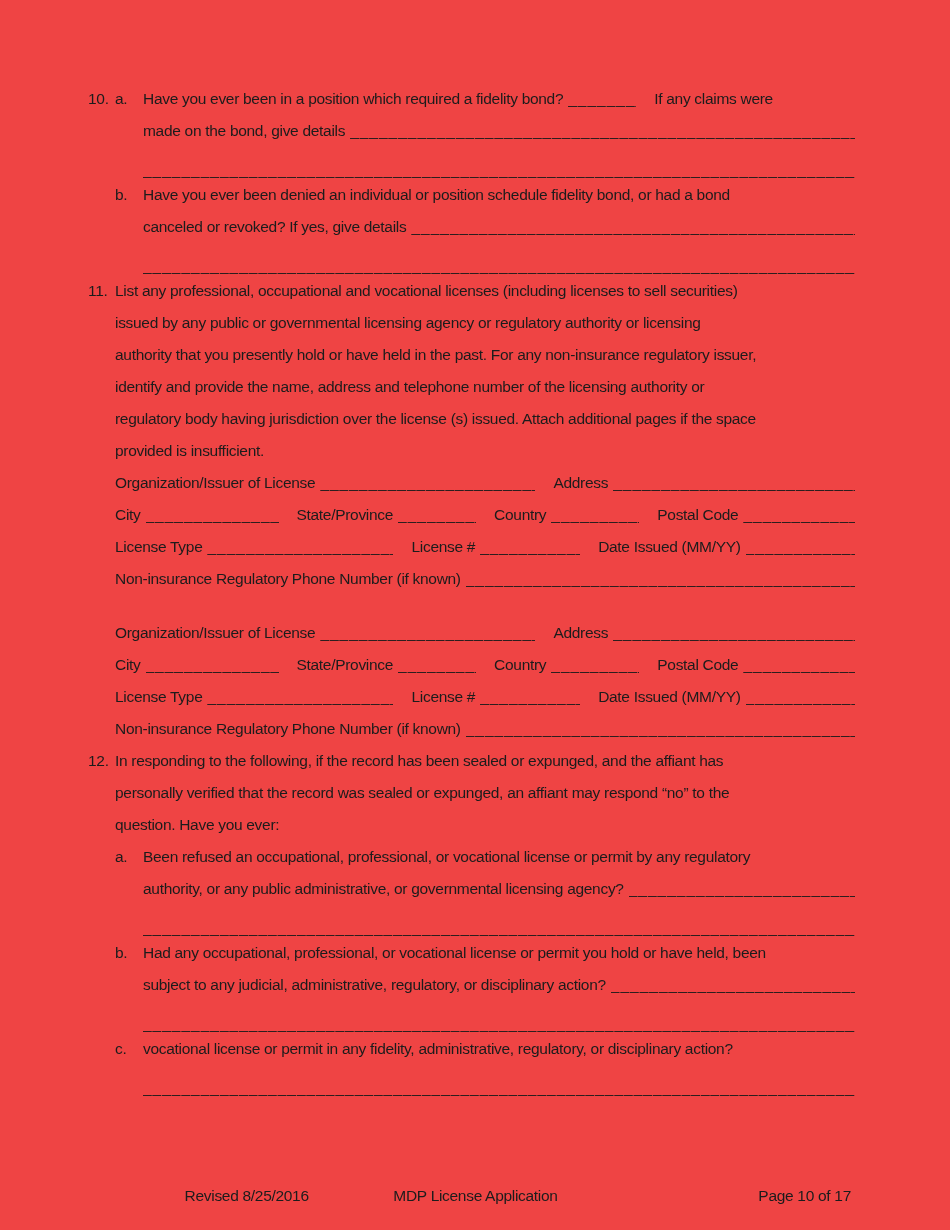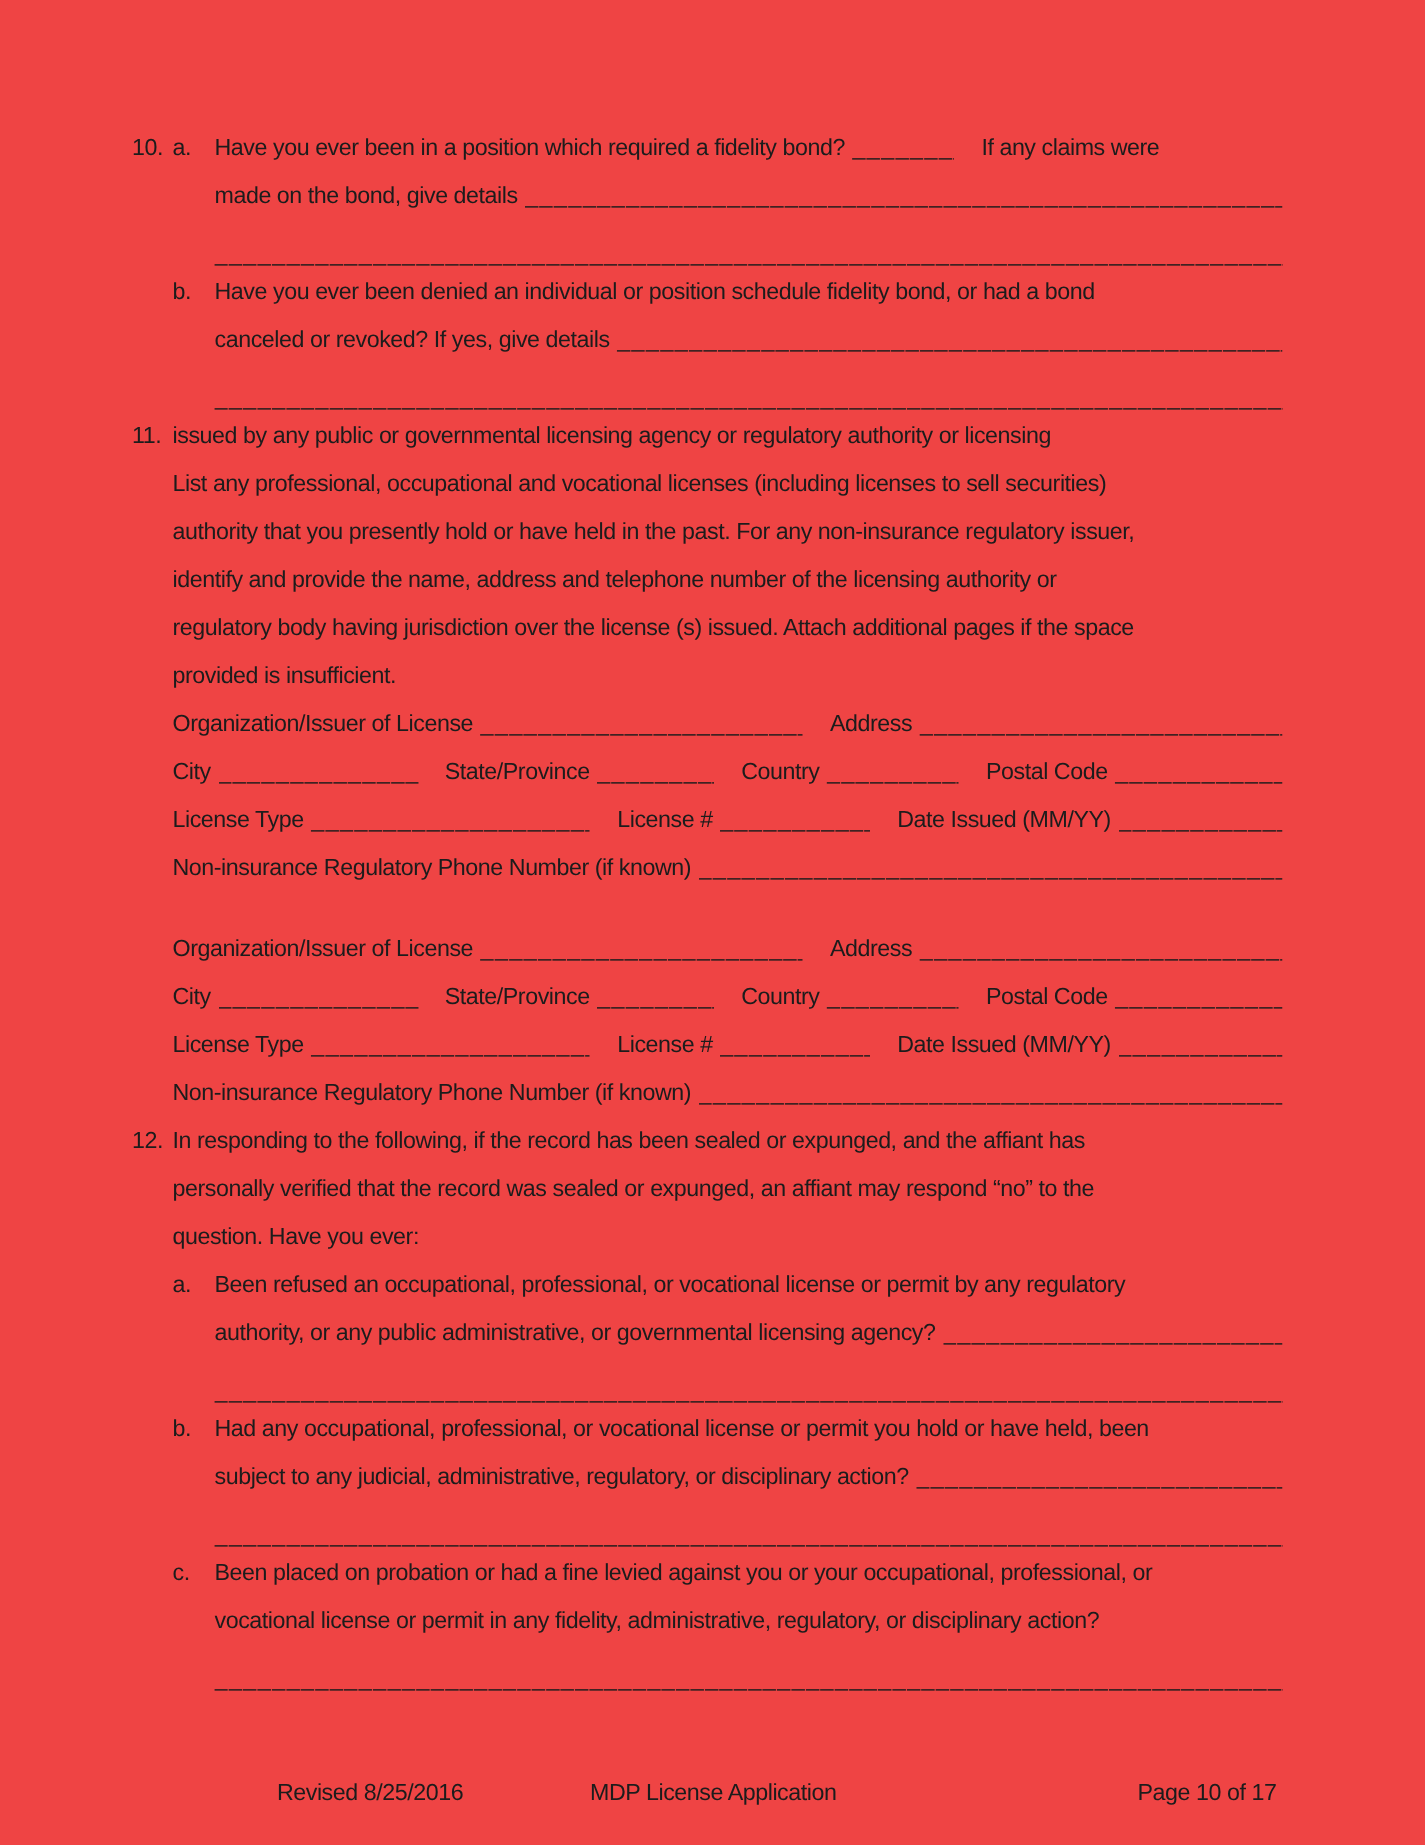--- a/index.html
+++ b/index.html
@@ -91,24 +91,24 @@
           </div>
         </div>
 
       </div>
     </div>
 
     <div class="item">
       <span class="num">11.</span>
       <div class="body">
         <div class="line">
+            <span>List any professional, occupational and vocational licenses (including licenses to sell securities)</span>
+          </div>
+        <div class="line">
             <span>issued by any public or governmental licensing agency or regulatory authority or licensing</span>
-          </div>
-        <div class="line">
-            <span>List any professional, occupational and vocational licenses (including licenses to sell securities)</span>
           </div>
         <div class="line">
             <span>authority that you presently hold or have held in the past. For any non-insurance regulatory issuer,</span>
           </div>
         <div class="line">
             <span>identify and provide the name, address and telephone number of the licensing authority or</span>
           </div>
         <div class="line">
             <span>regulatory body having jurisdiction over the license (s) issued. Attach additional pages if the space</span>
           </div>
@@ -225,23 +225,20 @@
             <div class="line blankrow">
               <span class="blank fill nolm">__________________________________________________________________________________________________________________________________</span>
             </div>
           </div>
         </div>
 
         <div class="sub">
           <span class="letter">c.</span>
           <div class="sublines">
             <div class="line">
-              <span>Been placed on probation or had a fine levied against you or your occupational, professional, or</span>
-            </div>
-            <div class="line">
               <span>vocational license or permit in any fidelity, administrative, regulatory, or disciplinary action?</span>
             </div>
             <div class="line blankrow">
               <span class="blank fill nolm">__________________________________________________________________________________________________________________________________</span>
             </div>
           </div>
         </div>
 
       </div>
     </div>

